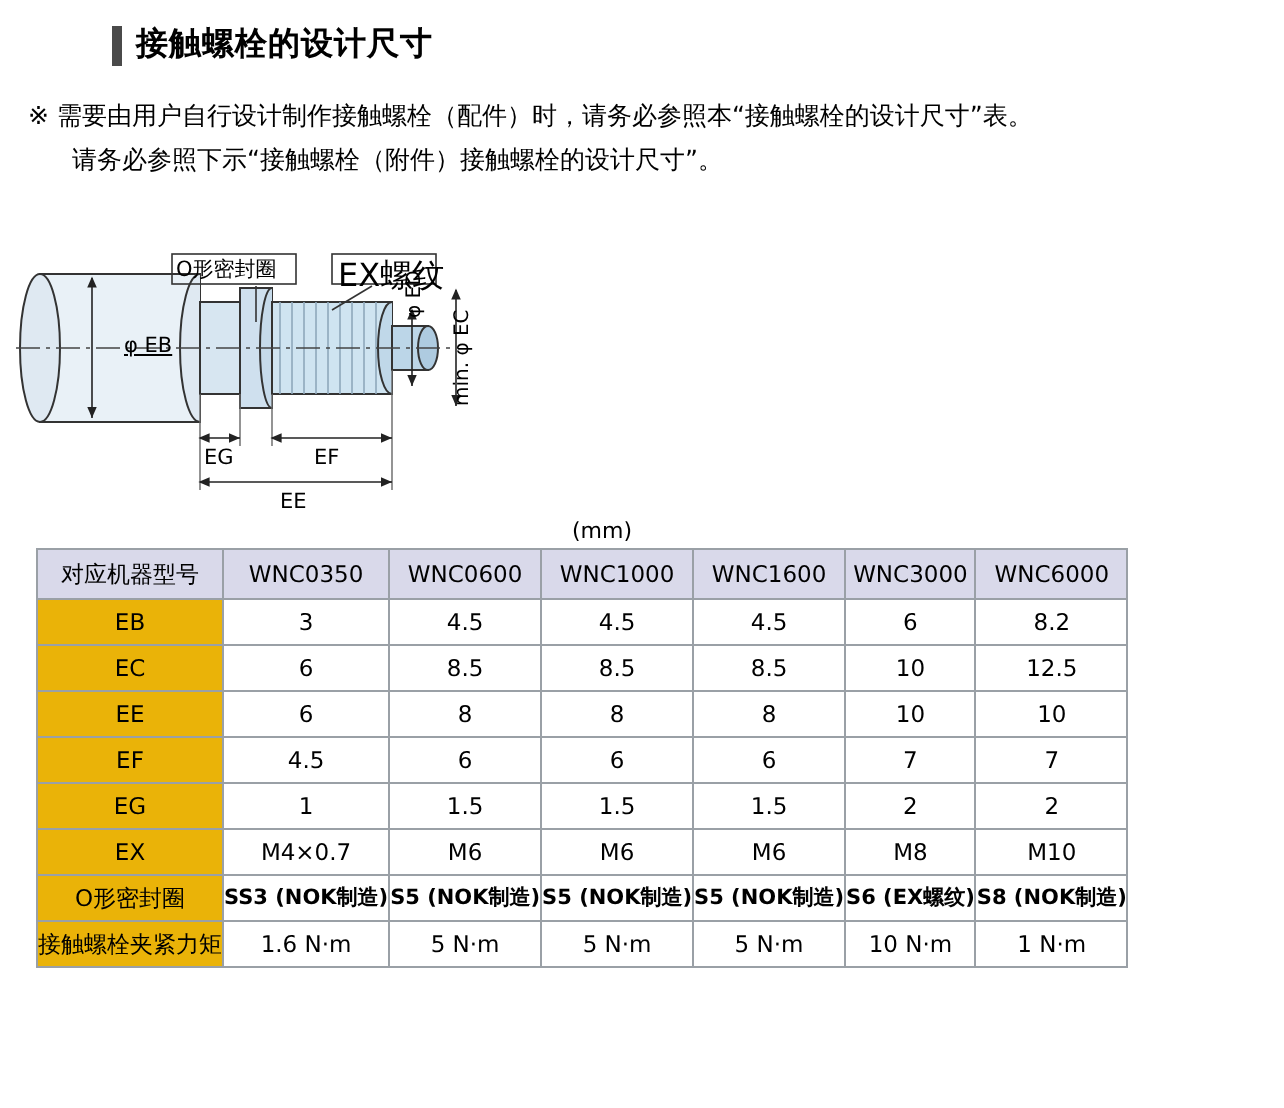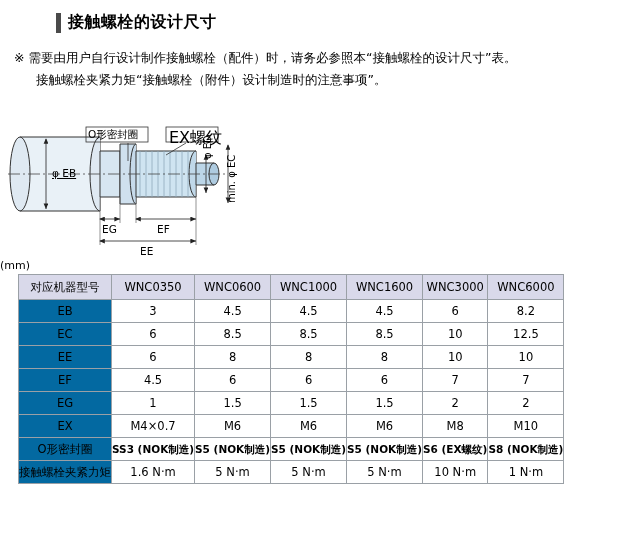--- a/index.html
+++ b/index.html
@@ -54,21 +54,21 @@
     position: relative;
     margin: 8px 0 0 0;
     height: 160px;
   }
   .figure-wrap svg {
     display: block;
   }
 
   
   .units {
-    text-align: left;
+    text-align: center;
     font-size: 11px;
     margin: 0 40px 2px 0;
   }
 
   
   table.spec {
     border-collapse: collapse;
     margin-left: 18px;
     width: 476px;
     font-size: 11.5px;
@@ -81,42 +81,42 @@
     line-height: 22px;
     white-space: nowrap;
   }
   table.spec thead th {
     background: #d9d9ea;
     font-weight: normal;
     height: 24px;
     line-height: 24px;
   }
   table.spec tbody th {
-    background: #0369a1;
+    background: #eab308;
     font-weight: normal;
   }
   table.spec tbody td {
     background: #ffffff;
   }
   .col-label { width: 110px; }
   .col-val { width: 82px; }
   .row-tall th, .row-tall td { height: 24px; line-height: 24px; }
   .small-txt { font-size: 10.5px; font-weight: bold; }
 </style>
 </head>
 <body>
 
 <div class="heading">
   <div class="heading-bar"></div>
   <div class="heading-text">接触螺栓的设计尺寸</div>
 </div>
 
 <div class="note">
   <span class="note-line">※ 需要由用户自行设计制作接触螺栓（配件）时，请务必参照本“接触螺栓的设计尺寸”表。</span>
-  <span class="note-line indent">接触螺栓夹紧力矩“接触螺栓（附件）设计制造时的注意事项”。</span>
+  <span class="note-line indent">请务必参照下示“接触螺栓（附件）接触螺栓的设计尺寸”。</span>
 </div>
 
 <div class="figure-wrap">
   <svg width="642" height="165" viewBox="0 0 642 165">
     <defs>
       <marker id="arrS" markerWidth="8" markerHeight="8" refX="7" refY="3" orient="auto">
         <path d="M0,0 L7,3 L0,6 z" fill="#222"></path>
       </marker>
       <marker id="arrE" markerWidth="8" markerHeight="8" refX="1" refY="3" orient="auto">
         <path d="M7,0 L0,3 L7,6 z" fill="#222"></path>
@@ -182,21 +182,21 @@
     <g stroke="#222" stroke-width="0.8">
       <line x1="100" y1="120" x2="120" y2="120" marker-start="url(#arrE)" marker-end="url(#arrS)"></line>
       <line x1="136" y1="120" x2="196" y2="120" marker-start="url(#arrE)" marker-end="url(#arrS)"></line>
       <line x1="100" y1="142" x2="196" y2="142" marker-start="url(#arrE)" marker-end="url(#arrS)"></line>
     </g>
   </svg>
 
   <div style="position:absolute; left:88px; top:29px; font-size:10.5px;">O形密封圈</div>
   <div style="position:absolute; left:169px; top:29px; font-size:16px;">EX螺纹</div>
 
-  <div style="position:absolute; left:52px; top:68px; font-size:10.5px;text-decoration:underline;">φ EB</div>
+  <div style="position:absolute; left:62px; top:68px; font-size:10.5px;text-decoration:underline;">φ EB</div>
   <div style="position:absolute; left:202px; top:60px; font-size:10px; transform:rotate(-90deg); transform-origin:left top;">φ ED</div>
   <div style="position:absolute; left:226px; top:104px; font-size:10px; transform:rotate(-90deg); transform-origin:left top;">min. φ EC</div>
 
   <div style="position:absolute; left:102px; top:124px; font-size:10.5px;">EG</div>
   <div style="position:absolute; left:157px; top:124px; font-size:10.5px;">EF</div>
   <div style="position:absolute; left:140px; top:146px; font-size:10.5px;">EE</div>
 </div>
 
 <div class="units">(mm)</div>
 

